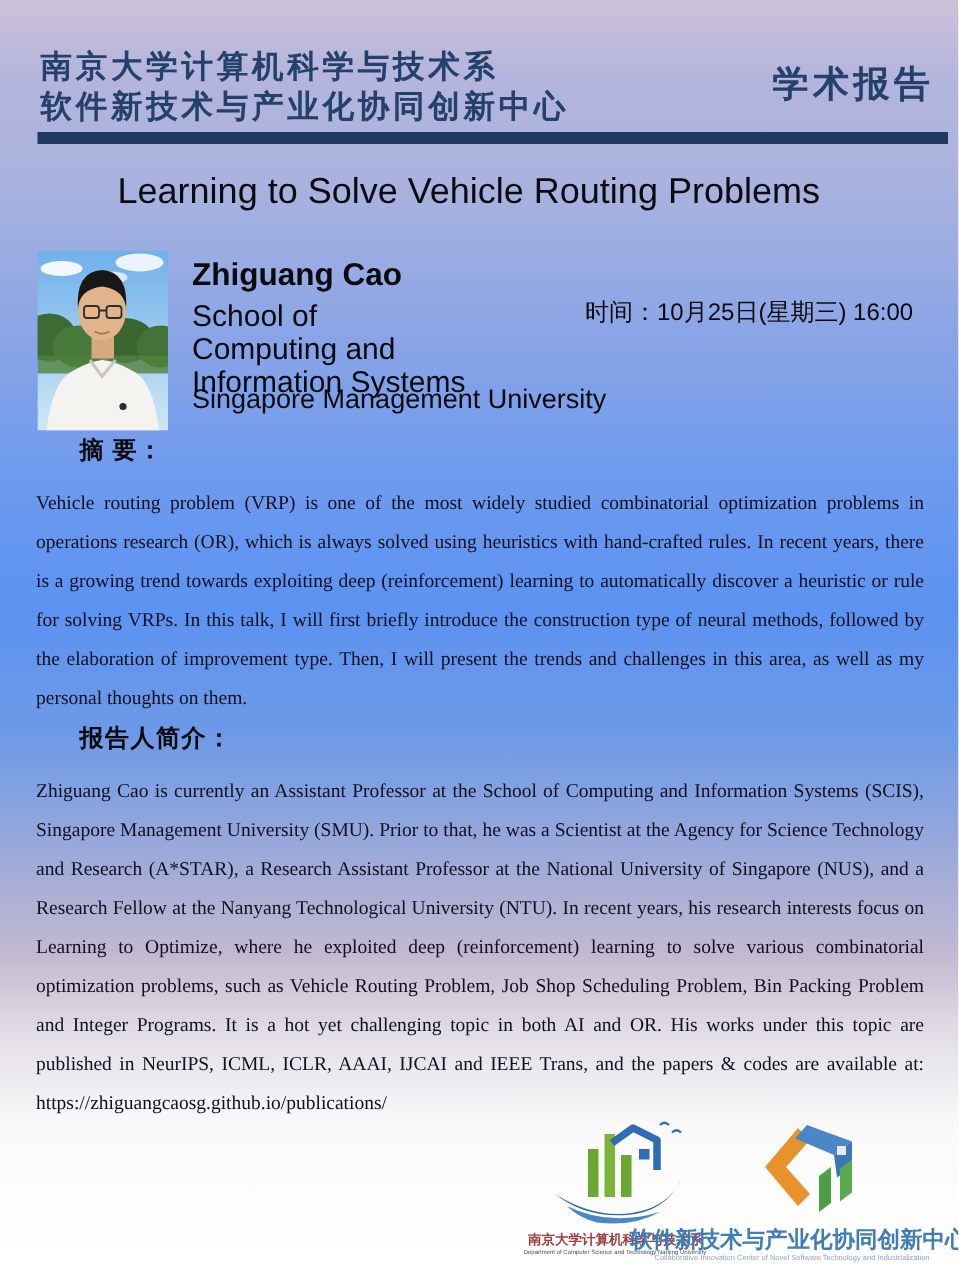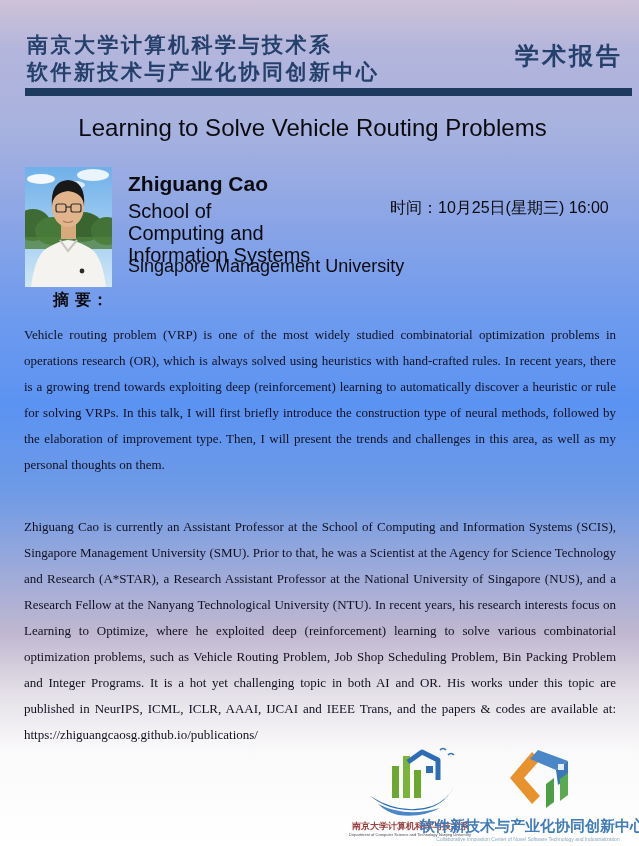--- a/index.html
+++ b/index.html
@@ -162,20 +162,21 @@
   <div class="speaker-school">School of Computing and Information Systems</div>
   <div class="speaker-univ">Singapore Management University</div>
 
   <div class="event-time">
     <span>时间：</span><span>10月25日(星期三) 16:00</span>
   </div>
 
   <div class="section-heading heading-abstract">摘 要：</div>
   <div class="body-text abstract-body">Vehicle routing problem (VRP) is one of the most widely studied combinatorial optimization problems in operations research (OR), which is always solved using heuristics with hand-crafted rules. In recent years, there is a growing trend towards exploiting deep (reinforcement) learning to automatically discover a heuristic or rule for solving VRPs. In this talk, I will first briefly introduce the construction type of neural methods, followed by the elaboration of improvement type. Then, I will present the trends and challenges in this area, as well as my personal thoughts on them.</div>
 
+  <div class="section-heading heading-bio">报告人简介：</div>
   <div class="body-text bio-body">Zhiguang Cao is currently an Assistant Professor at the School of Computing and Information Systems (SCIS), Singapore Management University (SMU). Prior to that, he was a Scientist at the Agency for Science Technology and Research (A*STAR), a Research Assistant Professor at the National University of Singapore (NUS), and a Research Fellow at the Nanyang Technological University (NTU). In recent years, his research interests focus on Learning to Optimize, where he exploited deep (reinforcement) learning to solve various combinatorial optimization problems, such as Vehicle Routing Problem, Job Shop Scheduling Problem, Bin Packing Problem and Integer Programs. It is a hot yet challenging topic in both AI and OR. His works under this topic are published in NeurIPS, ICML, ICLR, AAAI, IJCAI and IEEE Trans, and the papers &amp; codes are available at: https://zhiguangcaosg.github.io/publications/</div>
 
   <svg class="logo-left" viewBox="0 0 96 72" aria-hidden="true">
     <rect x="30" y="20" width="7" height="32" fill="#6aa832"></rect>
     <rect x="41" y="10" width="7" height="42" fill="#7ab53a"></rect>
     <rect x="52" y="24" width="7" height="28" fill="#6aa832"></rect>
     <path d="M46,16 L60,6 L76,14 L76,34" fill="none" stroke="#2e6db4" stroke-width="5" stroke-linejoin="round"></path>
     <rect x="64" y="20" width="7" height="7" fill="#2e6db4"></rect>
     <path d="M78,4 q3,-3 6,0 M86,9 q3,-3 6,0" fill="none" stroke="#2e6db4" stroke-width="1.6"></path>
     <path d="M8,50 Q40,70 70,60 Q86,54 92,40 Q82,62 56,64 Q28,66 8,50 Z" fill="#2e6db4"></path>

